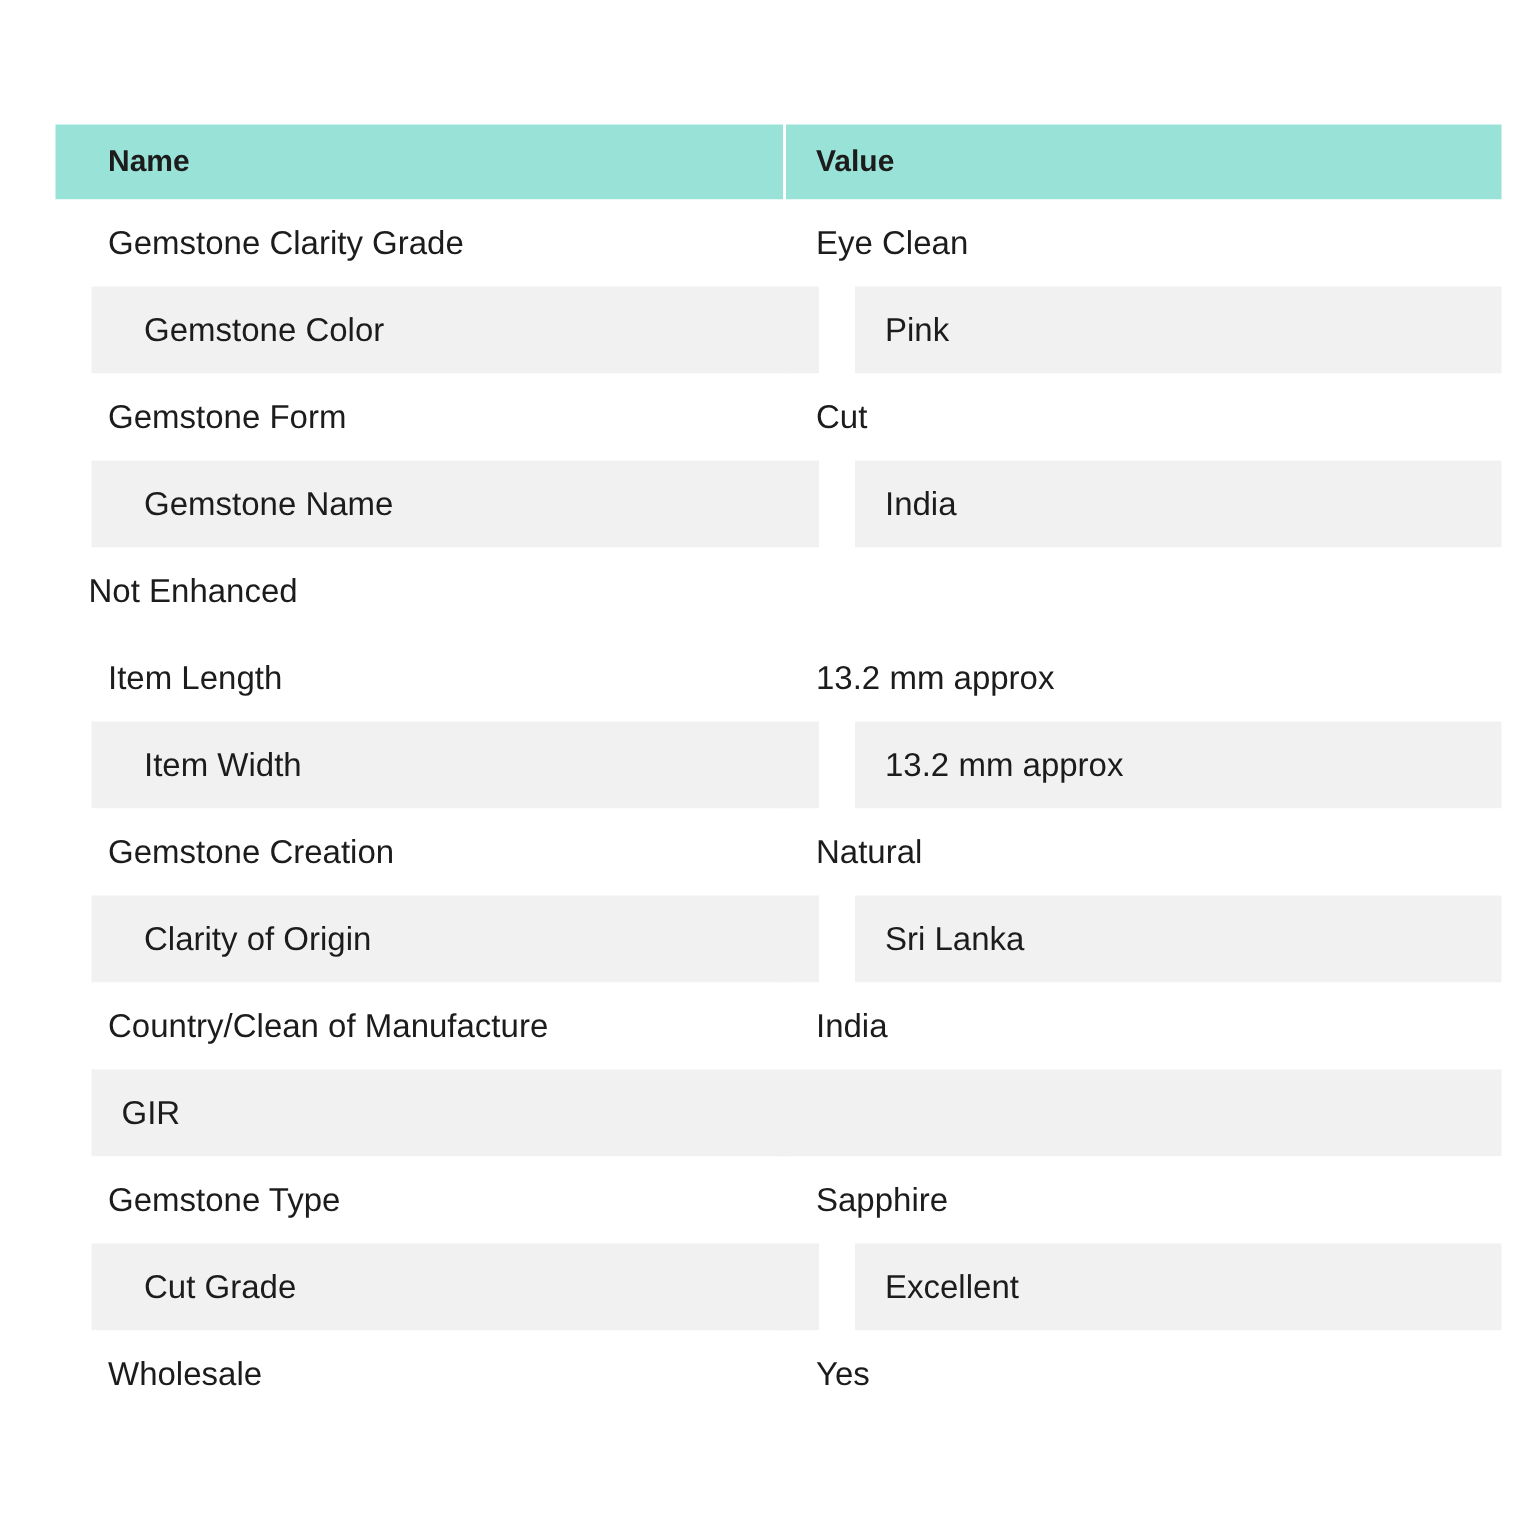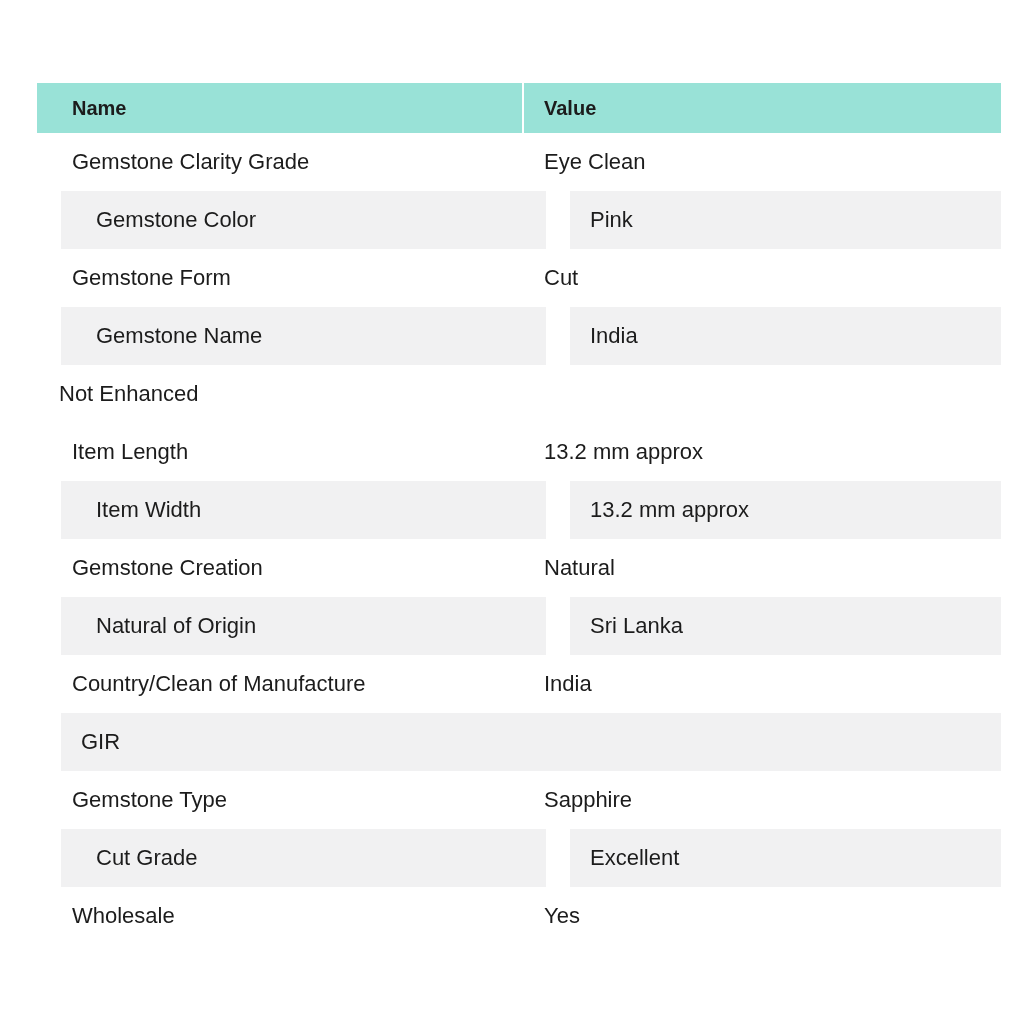--- a/index.html
+++ b/index.html
@@ -99,21 +99,21 @@
         </div>
         <div class="trow data-row striped">
           <div class="cell name-col">Item Width</div>
           <div class="cell value-col">13.2 mm approx</div>
         </div>
         <div class="trow data-row">
           <div class="cell name-col">Gemstone Creation</div>
           <div class="cell value-col">Natural</div>
         </div>
         <div class="trow data-row striped">
-          <div class="cell name-col">Natural of Origin</div>
+          <div class="cell name-col">Clarity of Origin</div>
           <div class="cell value-col">Sri Lanka</div>
         </div>
         <div class="trow data-row">
           <div class="cell name-col">Country/Clean of Manufacture</div>
           <div class="cell value-col">India</div>
         </div>
         <div class="trow data-row striped">
           <div class="cell value-col">GIR</div>
         </div>
         <div class="trow data-row">

